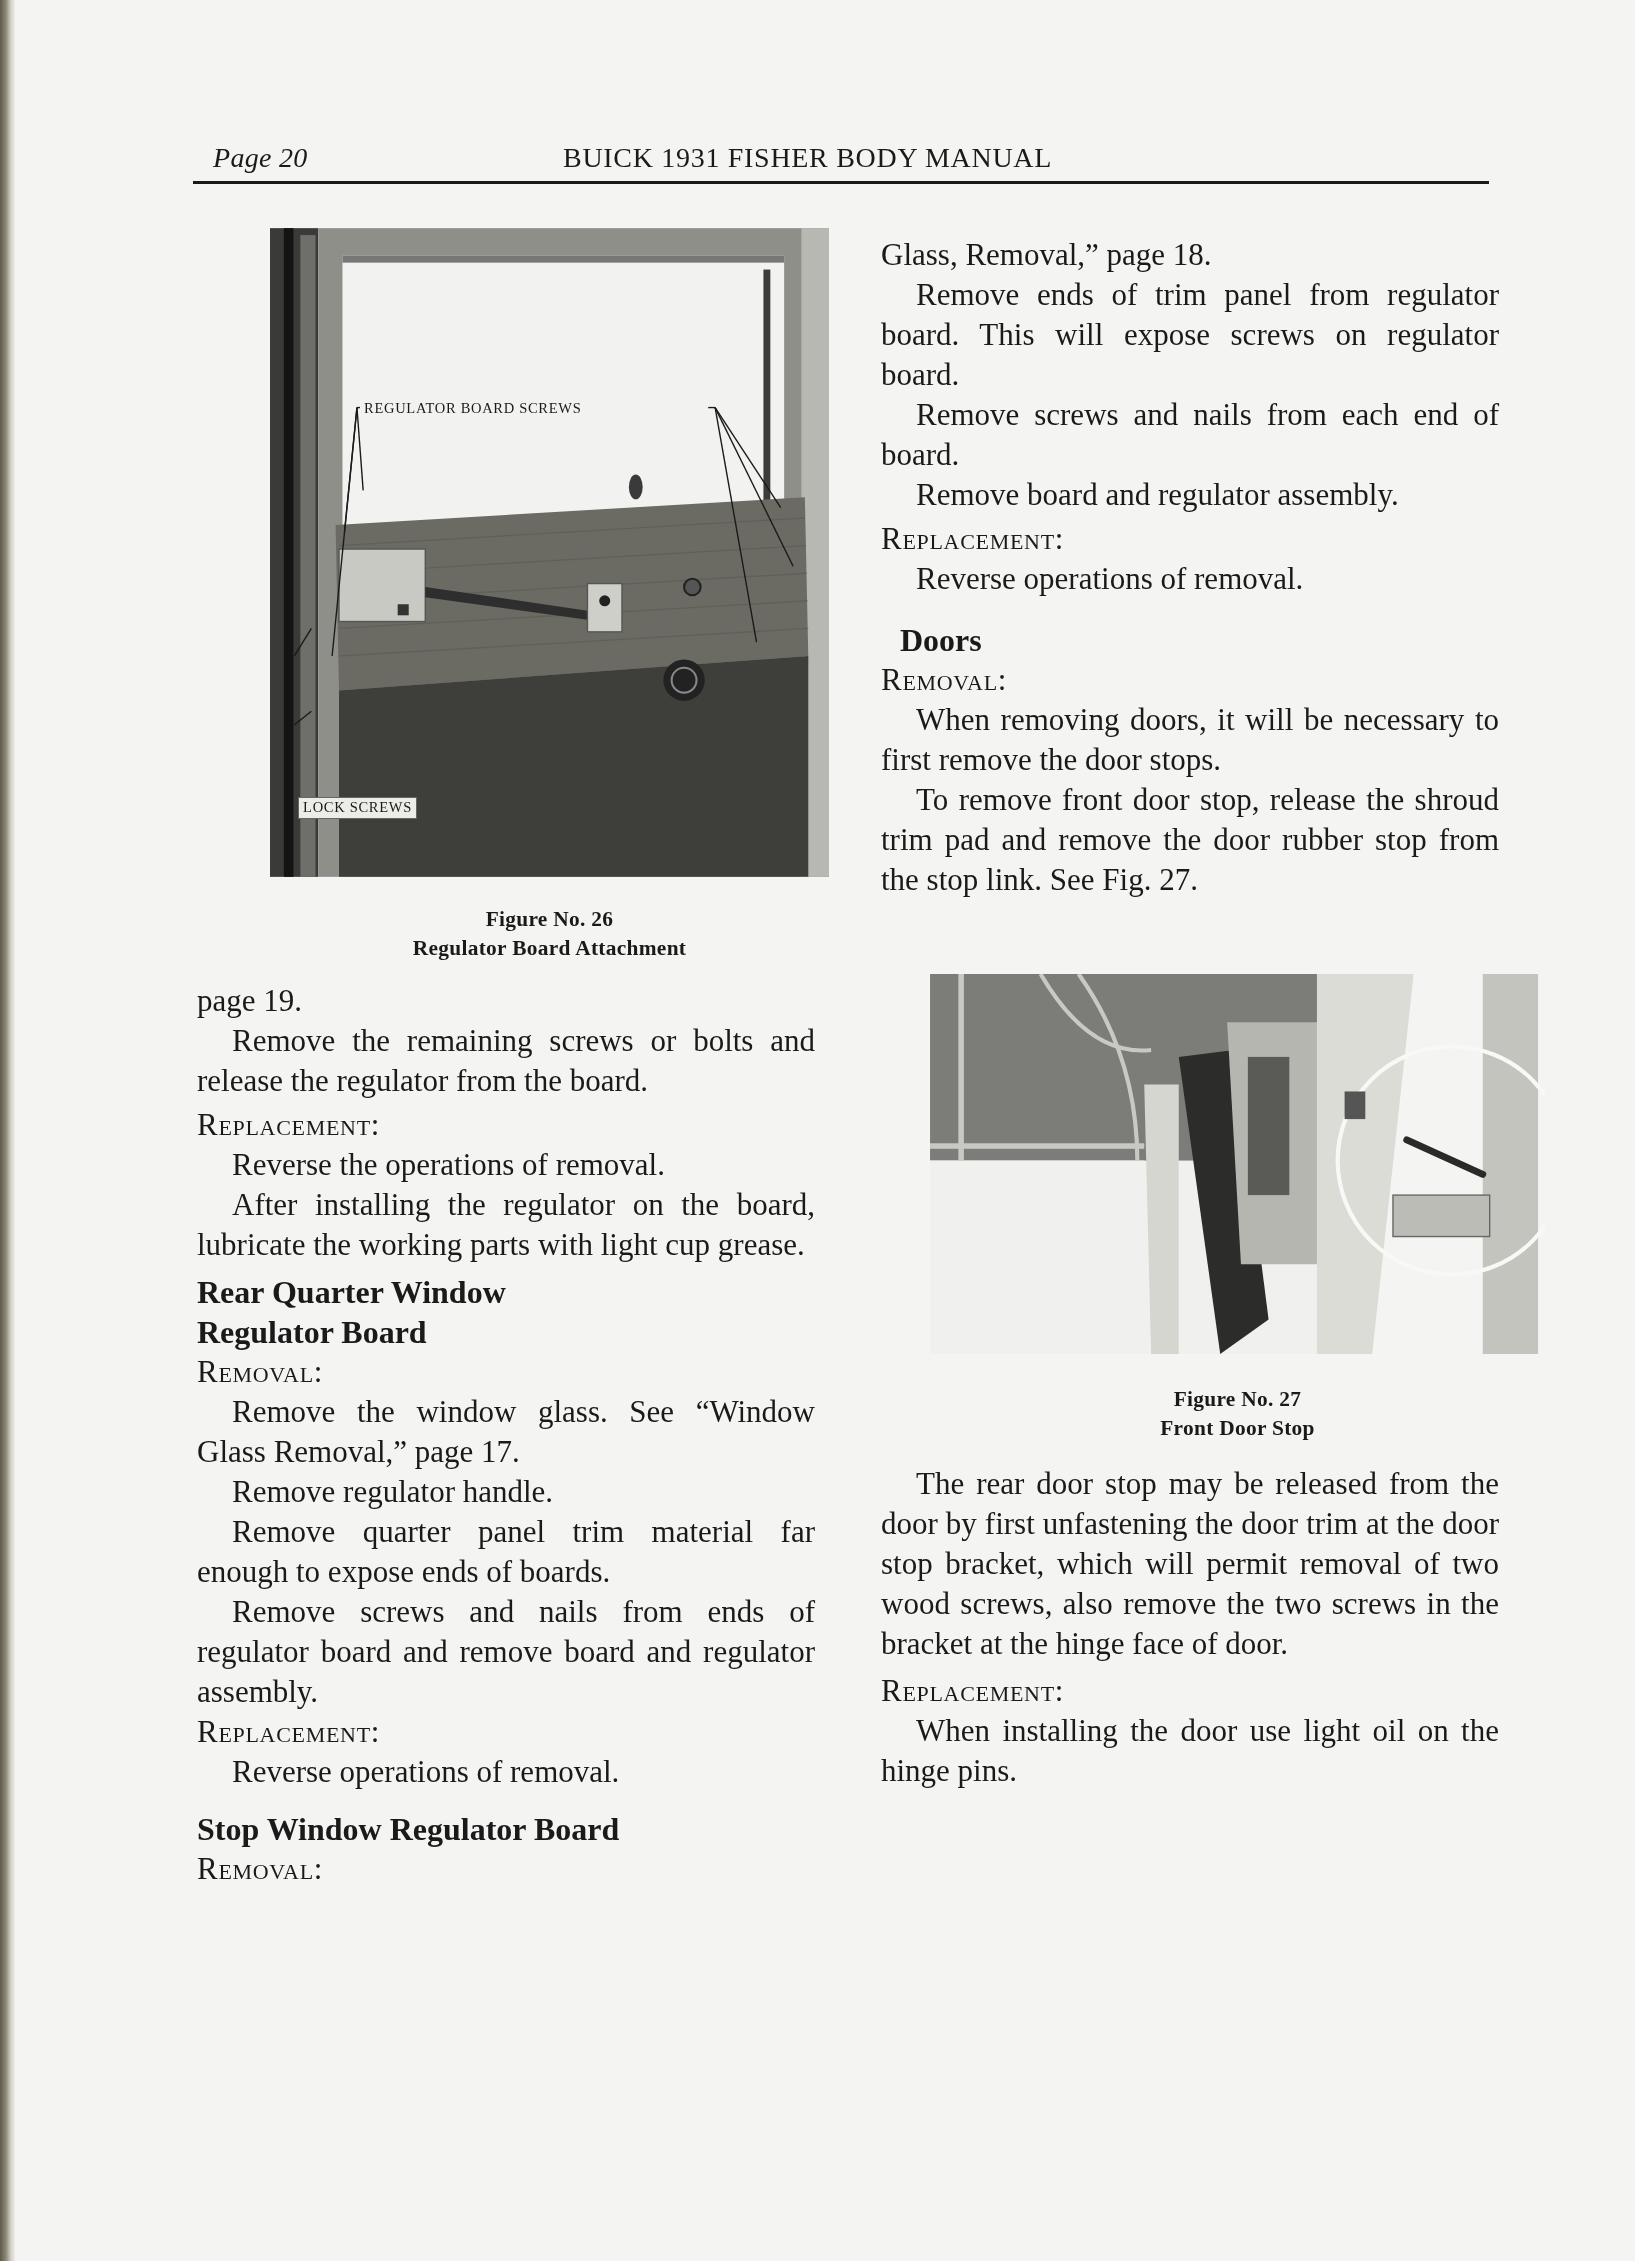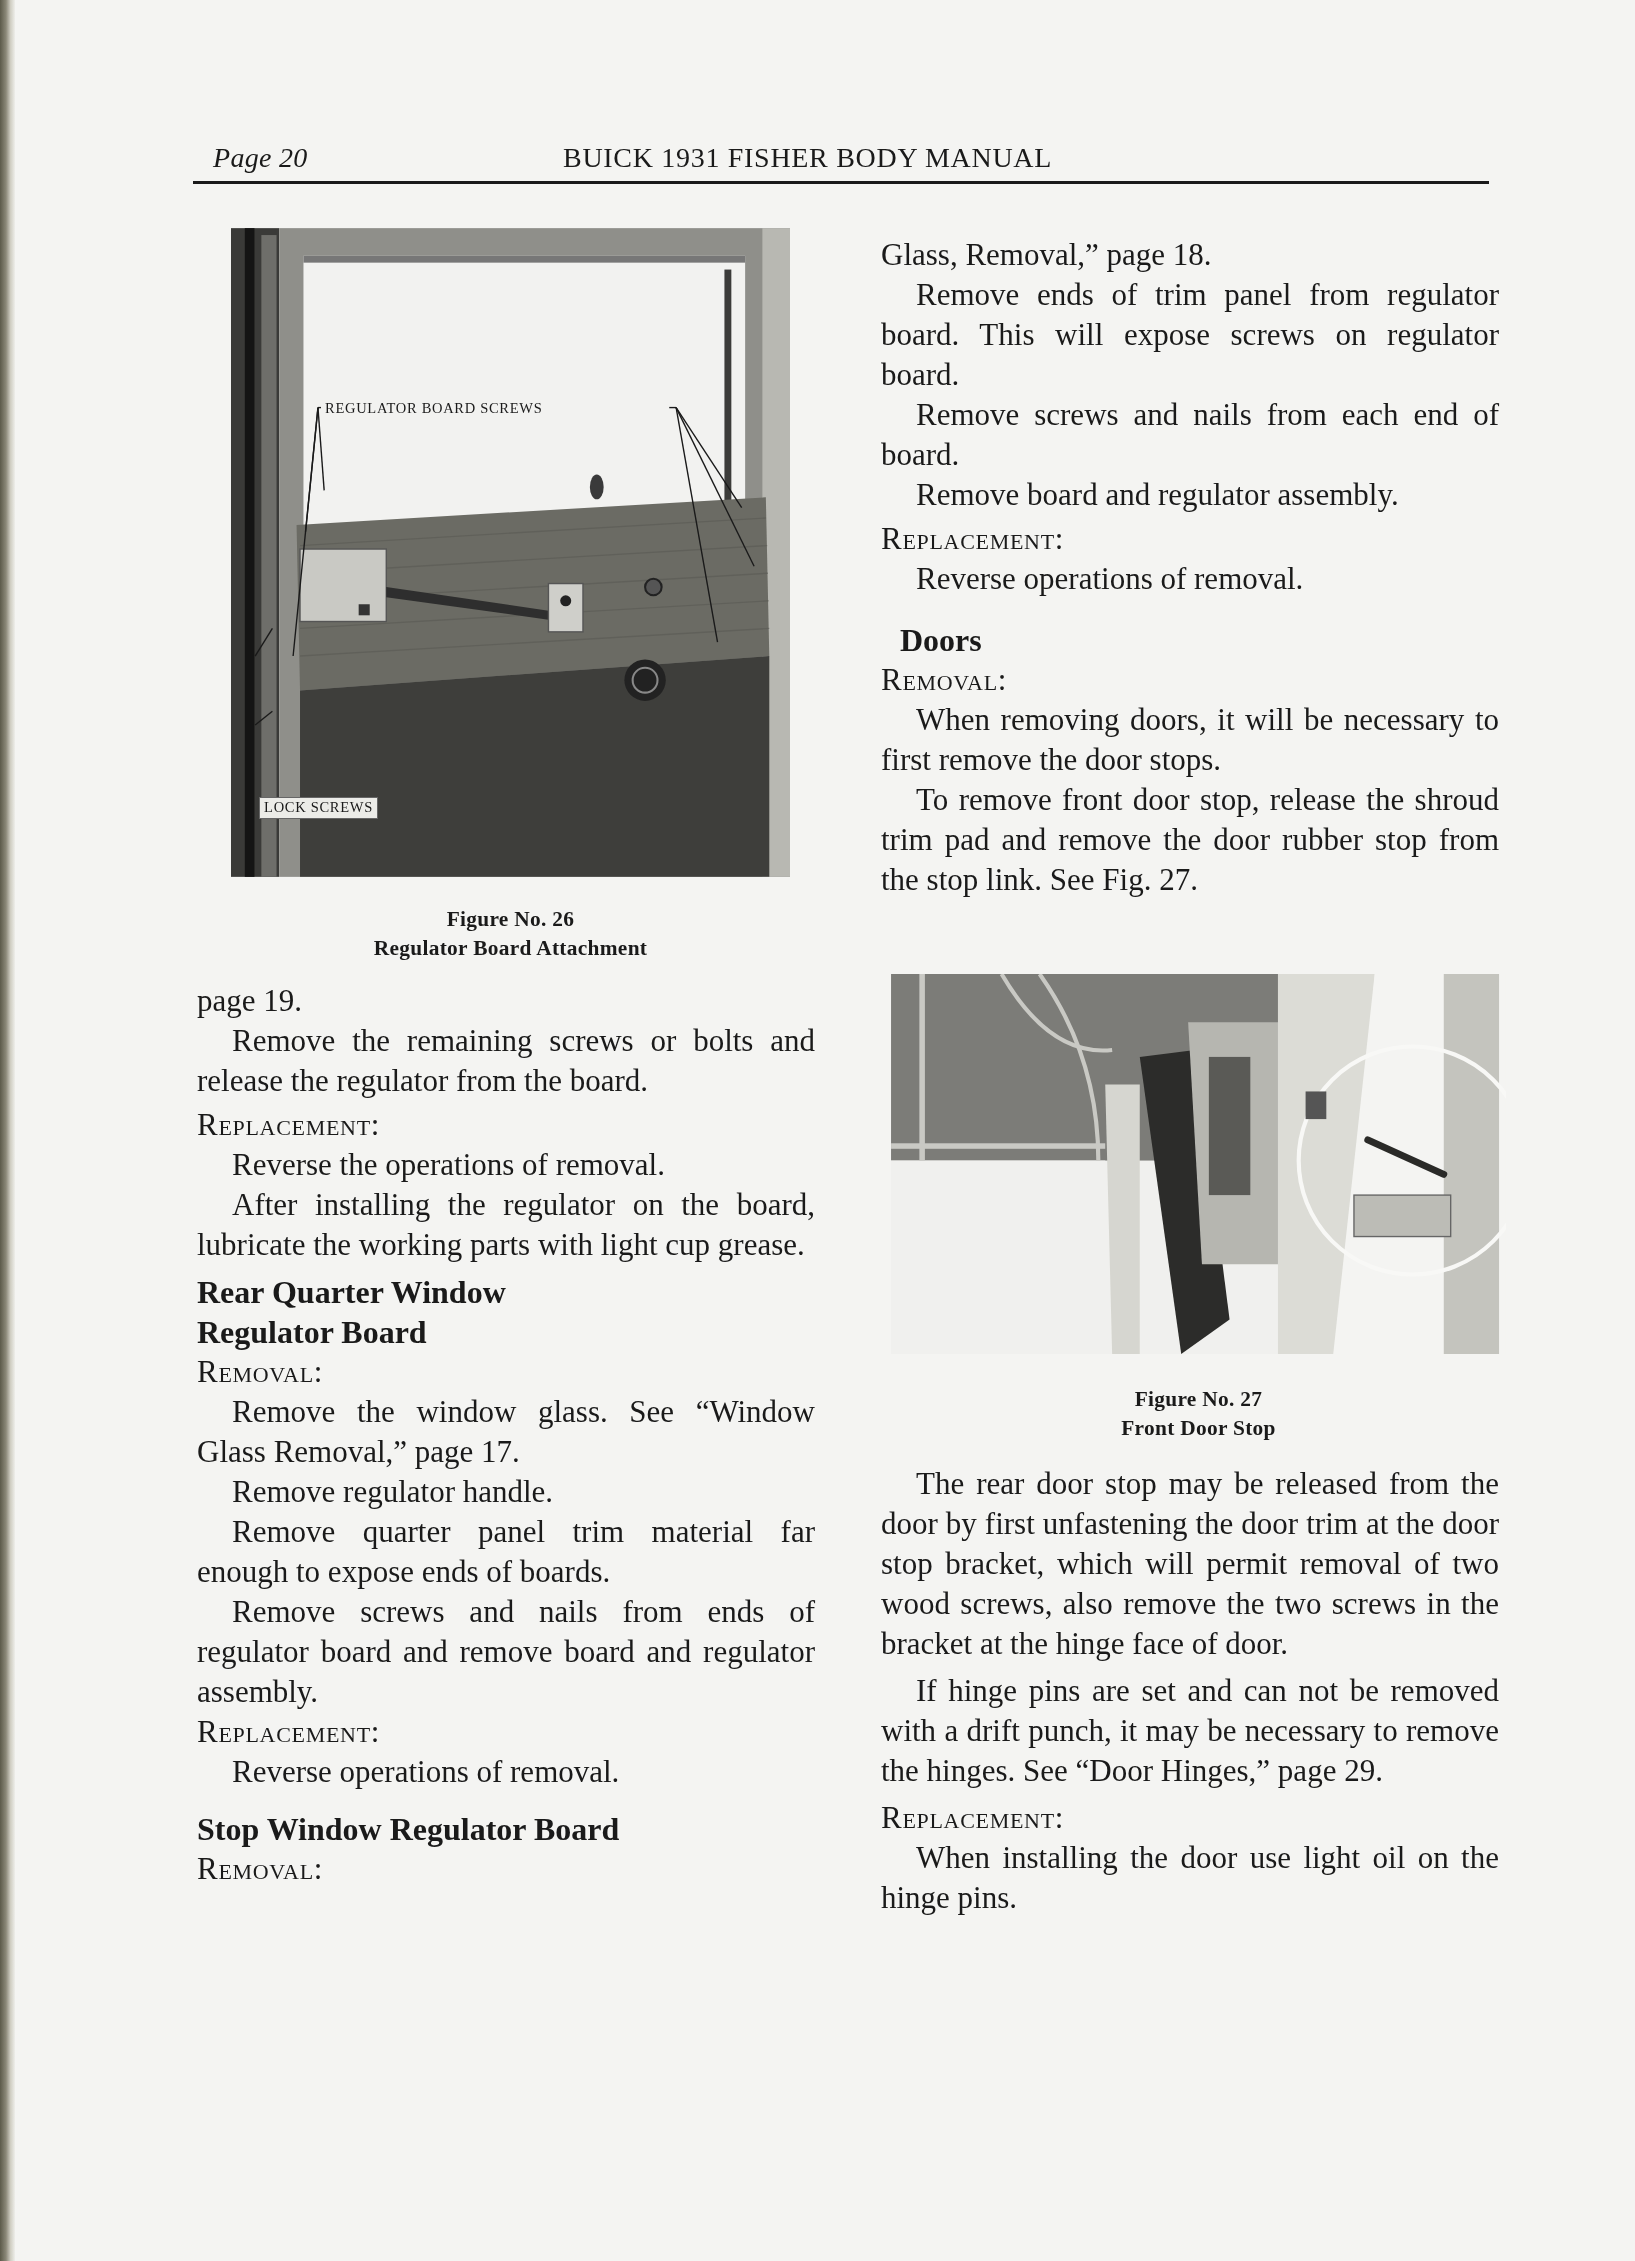--- a/index.html
+++ b/index.html
@@ -25,21 +25,21 @@
   p.body {
     margin:0; font-size:31px; line-height:40px; text-align:justify;
     text-indent:35px; hyphens:manual;
   }
   p.body.noindent { text-indent:0; }
   .label {
     margin:0; font-size:31px; line-height:40px; font-variant:small-caps; letter-spacing:0.7px;
   }
   h2.sect { margin:0; font-size:32px; line-height:40px; font-weight:bold; }
 
-  .figure { position:absolute; }
+  .figure { position:absolute;margin-left:39px; }
   .photo { position:absolute; overflow:hidden; }
   .caption { position:absolute; text-align:center; font-weight:bold; font-size:21.4px; line-height:29px; letter-spacing:0.3px; }
   .callout {
     position:absolute; font-size:14.5px; letter-spacing:0.7px; color:#1a1a1a;
     background:#ecece8; padding:1.4px 4.1px; white-space:nowrap;
   }
 </style>
 </head>
 <body>
 
@@ -166,17 +166,16 @@
     </svg>
   </div>
   <div class="caption" style="left:0; top:411px; width:615px;">
     <div>Figure No. 27</div>
     <div>Front Door Stop</div>
   </div>
 </div>
 
 <div class="col col-right" style="top:1464px;">
   <p class="body">The rear door stop may be released from the door by first unfastening the door trim at the door stop bracket, which will permit removal of two wood screws, also remove the two screws in the bracket at the hinge face of door.</p>
-  <p class="body" style="margin-top:7px;">If hinge pins are set and can not be re­moved with a drift punch, it may be necessary to remove the hinges.  See “Door Hinges,” page 29.</p>
   <p class="label" style="margin-top:7px;">Replacement:</p>
   <p class="body">When installing the door use light oil on the hinge pins.</p>
 </div>
 
 
 </body></html>

